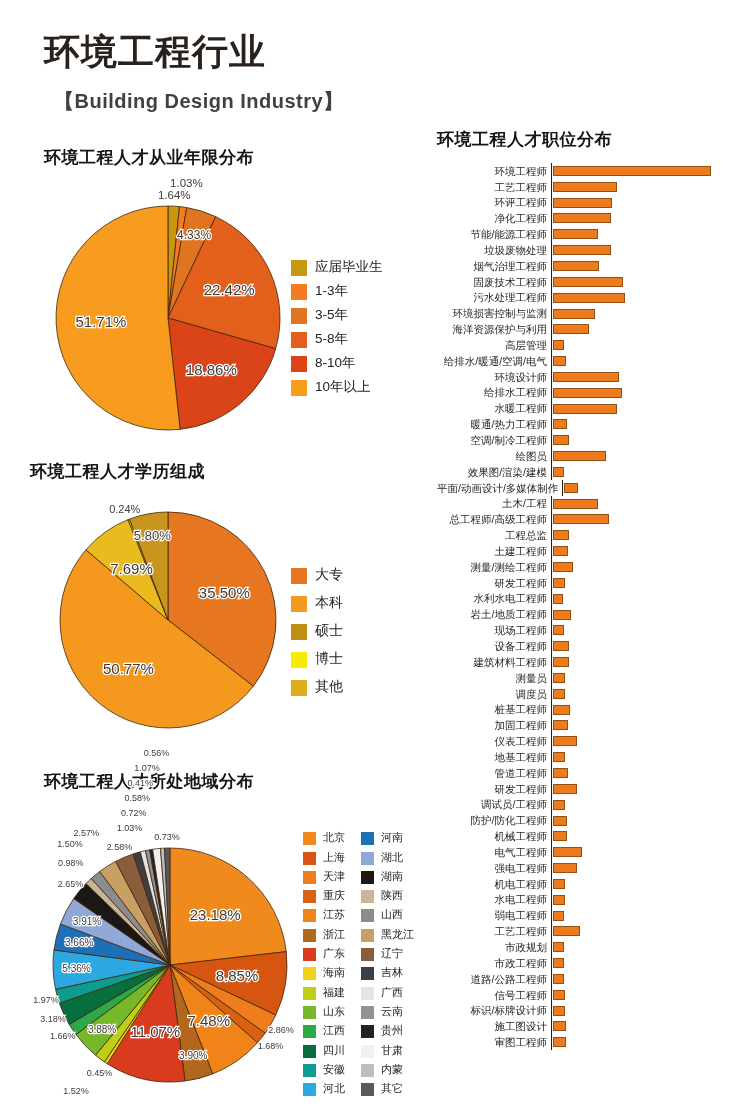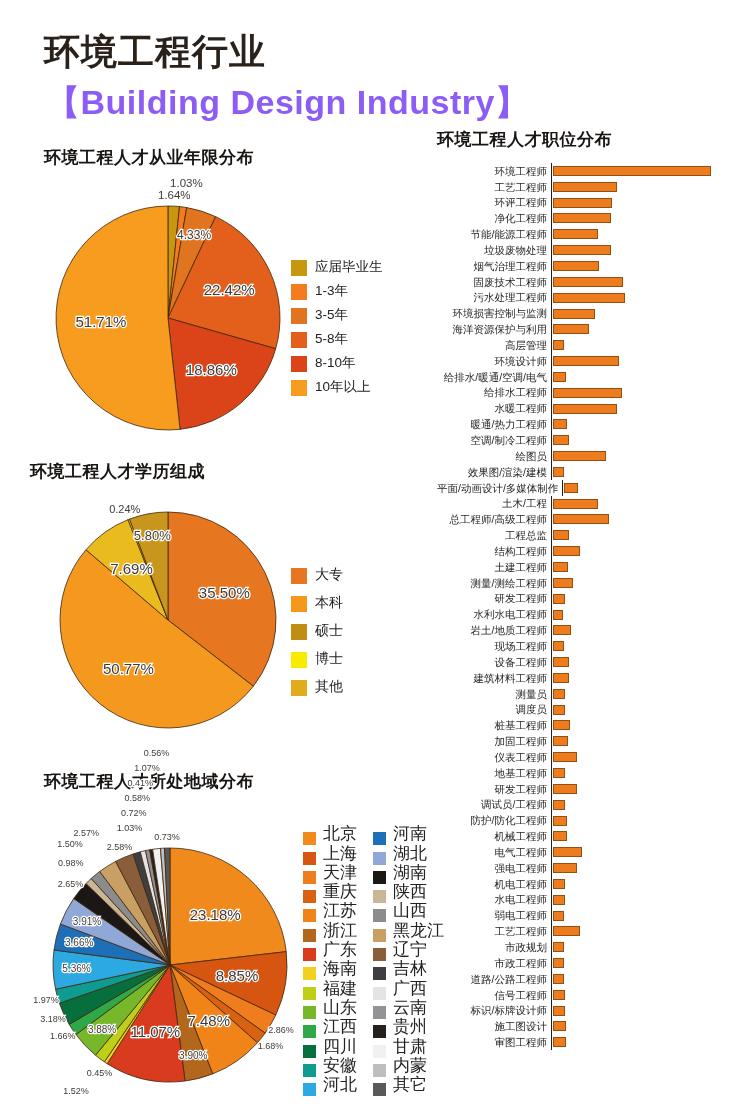--- a/index.html
+++ b/index.html
@@ -1,33 +1,33 @@
 <!DOCTYPE html>
 <html><head>
 <meta charset="utf-8">
 <style>
   html,body{margin:0;padding:0;background:#ffffff;}
   body{font-family:"Liberation Sans","DejaVu Sans",sans-serif;}
   .page{position:relative;width:730px;height:1107px;background:#fff;overflow:hidden;}
   .main-title{position:absolute;left:44px;top:28px;margin:0;font-size:36px;font-weight:900;color:#2a211b;letter-spacing:1px;}
-  .sub-title{position:absolute;left:42px;top:76px;margin:4px;font-size:34px;font-weight:bold;color:#8b5cf6;letter-spacing:0.5px;}
+  .sub-title{position:absolute;left:42px;top:76px;margin:12px;font-size:20px;font-weight:bold;color:#404040;letter-spacing:0.5px;}
   .sec-title{position:absolute;margin:0;font-size:17px;font-weight:bold;color:#181513;letter-spacing:0.5px;}
   #pies{position:absolute;left:0;top:0;pointer-events:none;overflow:visible;}
   .legend{position:absolute;}
   .legend-item{display:flex;align-items:flex-end;}
   .lg .legend-item{height:24px;gap:8px;}
   .lg .sw{width:16px;height:16px;flex:0 0 16px;}
   .lg .lb{font-size:13.5px;color:#222;}
   .md .legend-item{height:28px;gap:8px;}
   .md .sw{width:16px;height:16px;flex:0 0 16px;}
   .md .lb{font-size:14px;color:#222;}
   .legend-cols{display:flex;gap:16px;}
   .sm .legend-item{height:19.3px;gap:7px;}
   .sm .sw{width:13px;height:13px;flex:0 0 13px;}
-  .sm .lb{font-size:17px;color:#222;white-space:nowrap;}
+  .sm .lb{font-size:11px;color:#222;white-space:nowrap;}
   .bars{position:absolute;left:437px;top:163px;width:280px;}
   .brow{display:flex;align-items:center;height:15.85px;}
   .blabel{flex:0 0 110px;text-align:right;padding-right:4px;font-size:10.5px;color:#262626;white-space:nowrap;line-height:1;}
   .bwrap{flex:1;display:flex;align-items:center;height:100%;border-left:1.6px solid #211d19;}
   .bar{height:10px;box-sizing:border-box;border:1px solid #93510f;margin-left:1px;}
   .pie-label{paint-order:stroke;stroke:#ffffff;stroke-width:2.5px;fill:#3f3b38;}
 </style>
 </head>
 <body>
 
@@ -361,32 +361,32 @@
           <div class="bar" style="width: 36px; background: rgb(237, 124, 31);"></div>
         </div>
       </div>
       <div class="brow">
         <span class="blabel">高层管理</span>
         <div class="bwrap">
           <div class="bar" style="width: 11px; background: rgb(237, 124, 31);"></div>
         </div>
       </div>
       <div class="brow">
+        <span class="blabel">给排水/暖通/空调/电气</span>
+        <div class="bwrap">
+          <div class="bar" style="width: 13px; background: rgb(237, 124, 31);"></div>
+        </div>
+      </div>
+      <div class="brow">
         <span class="blabel">环境设计师</span>
         <div class="bwrap">
           <div class="bar" style="width: 66px; background: rgb(237, 124, 31);"></div>
         </div>
       </div>
       <div class="brow">
-        <span class="blabel">给排水/暖通/空调/电气</span>
-        <div class="bwrap">
-          <div class="bar" style="width: 13px; background: rgb(237, 124, 31);"></div>
-        </div>
-      </div>
-      <div class="brow">
         <span class="blabel">给排水工程师</span>
         <div class="bwrap">
           <div class="bar" style="width: 69px; background: rgb(237, 124, 31);"></div>
         </div>
       </div>
       <div class="brow">
         <span class="blabel">水暖工程师</span>
         <div class="bwrap">
           <div class="bar" style="width: 64px; background: rgb(237, 124, 31);"></div>
         </div>
@@ -433,26 +433,20 @@
           <div class="bar" style="width: 56px; background: rgb(237, 124, 31);"></div>
         </div>
       </div>
       <div class="brow">
         <span class="blabel">工程总监</span>
         <div class="bwrap">
           <div class="bar" style="width: 16px; background: rgb(237, 124, 31);"></div>
         </div>
       </div>
       <div class="brow">
-        <span class="blabel">结构工程师</span>
-        <div class="bwrap">
-          <div class="bar" style="width: 27px; background: rgb(237, 124, 31);"></div>
-        </div>
-      </div>
-      <div class="brow">
         <span class="blabel">土建工程师</span>
         <div class="bwrap">
           <div class="bar" style="width: 15px; background: rgb(237, 124, 31);"></div>
         </div>
       </div>
       <div class="brow">
         <span class="blabel">测量/测绘工程师</span>
         <div class="bwrap">
           <div class="bar" style="width: 20px; background: rgb(237, 124, 31);"></div>
         </div>
@@ -520,20 +514,26 @@
       <div class="brow">
         <span class="blabel">仪表工程师</span>
         <div class="bwrap">
           <div class="bar" style="width: 24px; background: rgb(237, 124, 31);"></div>
         </div>
       </div>
       <div class="brow">
         <span class="blabel">地基工程师</span>
         <div class="bwrap">
           <div class="bar" style="width: 12px; background: rgb(237, 124, 31);"></div>
+        </div>
+      </div>
+      <div class="brow">
+        <span class="blabel">管道工程师</span>
+        <div class="bwrap">
+          <div class="bar" style="width: 15px; background: rgb(237, 124, 31);"></div>
         </div>
       </div>
       <div class="brow">
         <span class="blabel">研发工程师</span>
         <div class="bwrap">
           <div class="bar" style="width: 24px; background: rgb(237, 124, 31);"></div>
         </div>
       </div>
       <div class="brow">
         <span class="blabel">调试员/工程师</span>

